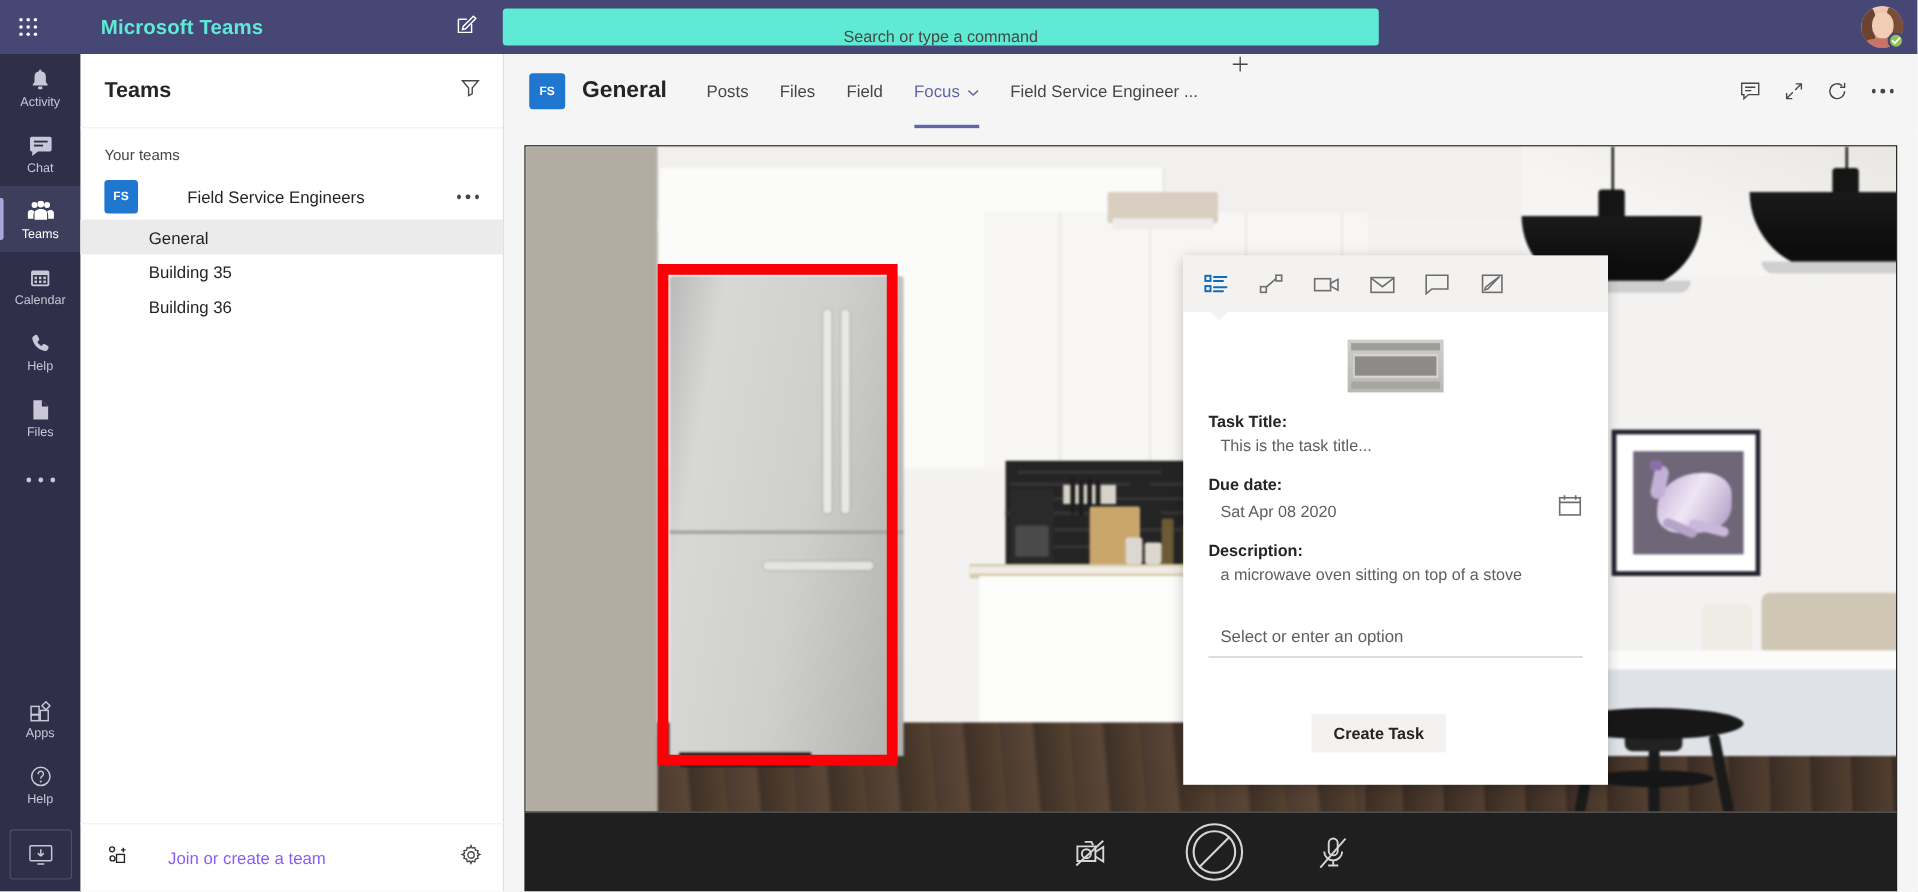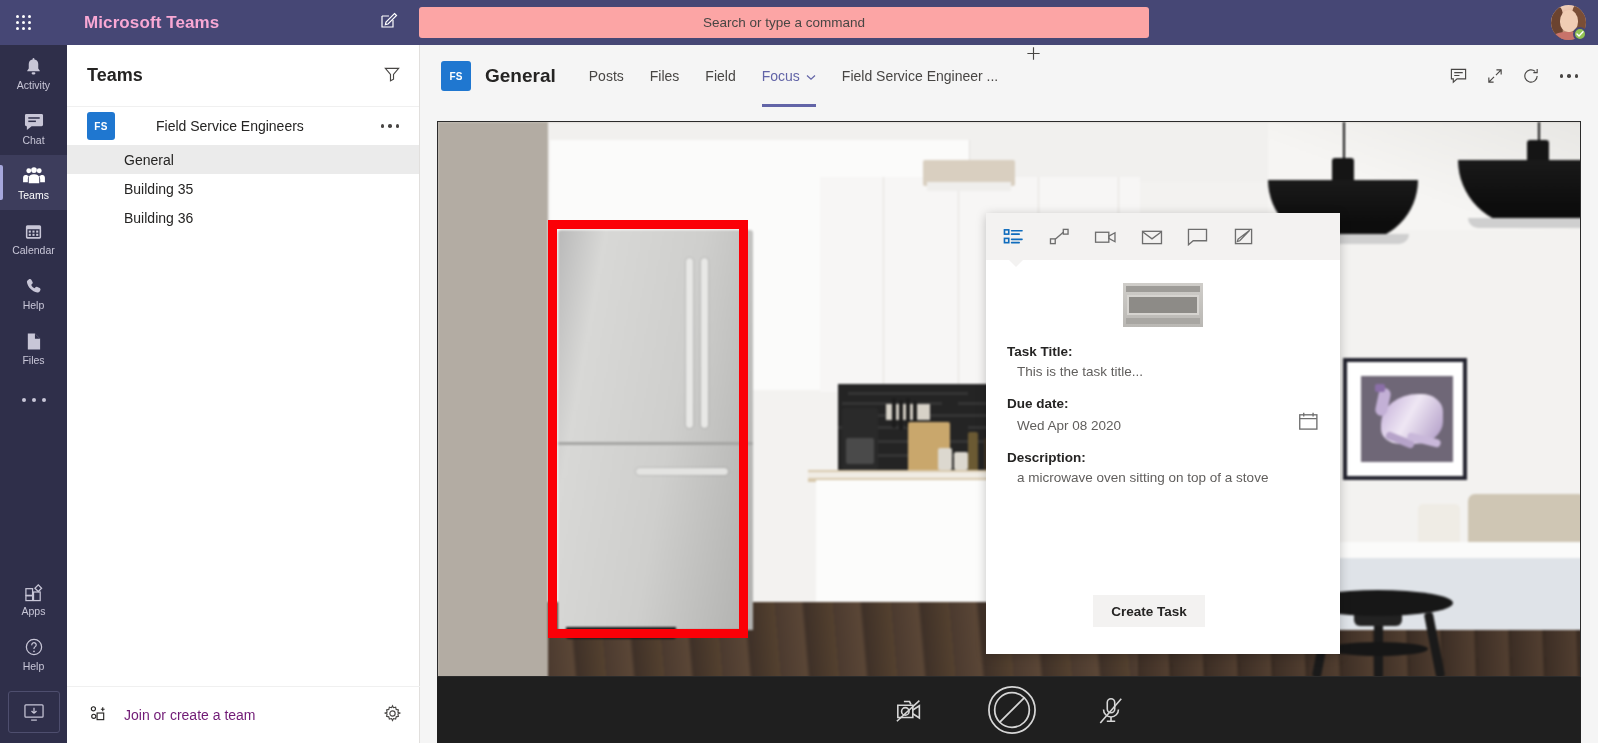--- a/index.html
+++ b/index.html
@@ -15,26 +15,26 @@
     position: absolute; top: 0; left: 0; width: 1598px; height: 45px;
     background: #464775; display: flex; align-items: center;
   }
   .waffle {
     width: 46px; height: 45px; display: flex; align-items: center; justify-content: center;
     cursor: pointer;
   }
   .waffle-grid { display: grid; grid-template-columns: repeat(3,3px); grid-gap: 3px; }
   .waffle-grid i { width: 3px; height: 3px; background: #fff; border-radius: 50%; display:block; }
   .app-title {
-    color: #f9a8d4; font-size: 17px; font-weight: bold; margin-left: 38px;
+    color: #5eead4; font-size: 17px; font-weight: bold; margin-left: 38px;
     letter-spacing: .1px; white-space: nowrap;
   }
   .searchbox {
     position: absolute; left: 419px; top: 7px; width: 730px; height: 31px;
-    background: #fca5a5; border-radius: 3px; display: flex; align-items: center; justify-content: center;
+    background: #5eead4; border-radius: 3px; display: flex; align-items: flex-end; justify-content: center;
     color: #484644; font-size: 13.5px; cursor: text;
   }
   .avatar-wrap { position: absolute; right: 12px; top: 5px; width: 35px; height: 35px; }
   .avatar {
     width: 35px; height: 35px; border-radius: 50%; overflow: hidden; position: relative;
     background: linear-gradient(160deg,#f3d9c6 0%,#e4b49a 40%,#8b5a44 100%);
   }
   .avatar .hair-l { position:absolute; left:0; top:2px; width:12px; height:33px; background:#6b4330; border-radius:50% 30% 40% 50%; }
   .avatar .hair-r { position:absolute; right:0; top:0px; width:14px; height:34px; background:#7a4e36; border-radius:30% 50% 50% 40%; }
   .avatar .face { position:absolute; left:9px; top:5px; width:18px; height:22px; background:#f0cdb4; border-radius:50% 50% 45% 45%; }
@@ -94,21 +94,21 @@
   .team-row .dots i { width:3.5px; height:3.5px; border-radius:50%; background:#484644; margin:0 2px; display:block;}
   .chan {
     height: 29px; display: flex; align-items: center; padding-left: 57px;
     font-size: 14px; color: #252423; cursor: pointer;
   }
   .chan.active { background: #ebebeb; font-weight: normal; }
   .panel-foot {
     position: absolute; bottom: 0; left: 0; width: 353px; height: 57px;
     border-top: 1px solid #f0f0f0; display: flex; align-items: center; padding: 0 18px 0 22px;
   }
-  .panel-foot .jt-label { font-size: 14px; color: #701a75; margin-left: 16px; }
+  .panel-foot .jt-label { font-size: 14px; color: #8b5cf6; margin-left: 32px; }
   .panel-foot .gear { margin-left: auto; cursor: pointer; }
 
   
   .chan-head {
     position: absolute; top: 45px; left: 420px; width: 1178px; height: 62px;
     background: #f5f5f5; display: flex; align-items: center; padding: 0 18px 0 21px;
   }
   .chan-badge {
     width: 30px; height: 30px; border-radius: 3px; background: #1f77d0; color: #fff;
     font-size: 10px; font-weight: bold; display:flex; align-items:center; justify-content:center;
@@ -422,20 +422,21 @@
 
   <div class="panel">
     <div class="panel-head">
       <div class="panel-title">Teams</div>
       <span class="filter-icon">
         <svg width="18" height="18" viewBox="0 0 19 19" fill="none" stroke="#484644" stroke-width="1.2">
           <path d="M2.5 3.5h14l-5.4 6.4v5.1l-3.2 1.6v-6.7z"></path>
           </svg>
       </span>
     </div>
+    <div class="your-teams">Your teams</div>
     <div class="team-row">
       <div class="team-badge">FS</div>
       <div class="team-name">Field Service Engineers</div>
       <span class="dots">
           <i></i>
           <i></i>
           <i></i>
         </span>
     </div>
     <div class="chan active">General</div>
@@ -707,30 +708,33 @@
         <div class="t2"></div>
         <div class="t3"></div>
     </div>
 
     <div class="card-body">
       <div class="f-label">Task Title:</div>
       <div class="f-value">This is the task title...</div>
 
       <div class="f-label">Due date:</div>
       <div class="f-row">
-        <div class="f-value">Wed Apr 08 2020</div>
+        <div class="f-value">Sat Apr 08 2020</div>
         <span class="cal">
           <svg width="21" height="20" viewBox="0 0 22 21" fill="none" stroke="#6e6e6e" stroke-width="1.4">
             <rect x="1.8" y="4" width="18" height="15"></rect>
               <path d="M1.8 8h18M6 1.8v4M15.8 1.8v4"></path>
             </svg>
         </span>
       </div>
 
       <div class="f-label">Description:</div>
       <div class="f-value">a microwave oven sitting on top of a stove</div>
 
+      <div class="select-field">
+        <span>Select or enter an option</span>
+      </div>
     </div>
 
     <button class="create-btn">Create Task</button>
   </div>
 
 </div>
 
 </body></html>

